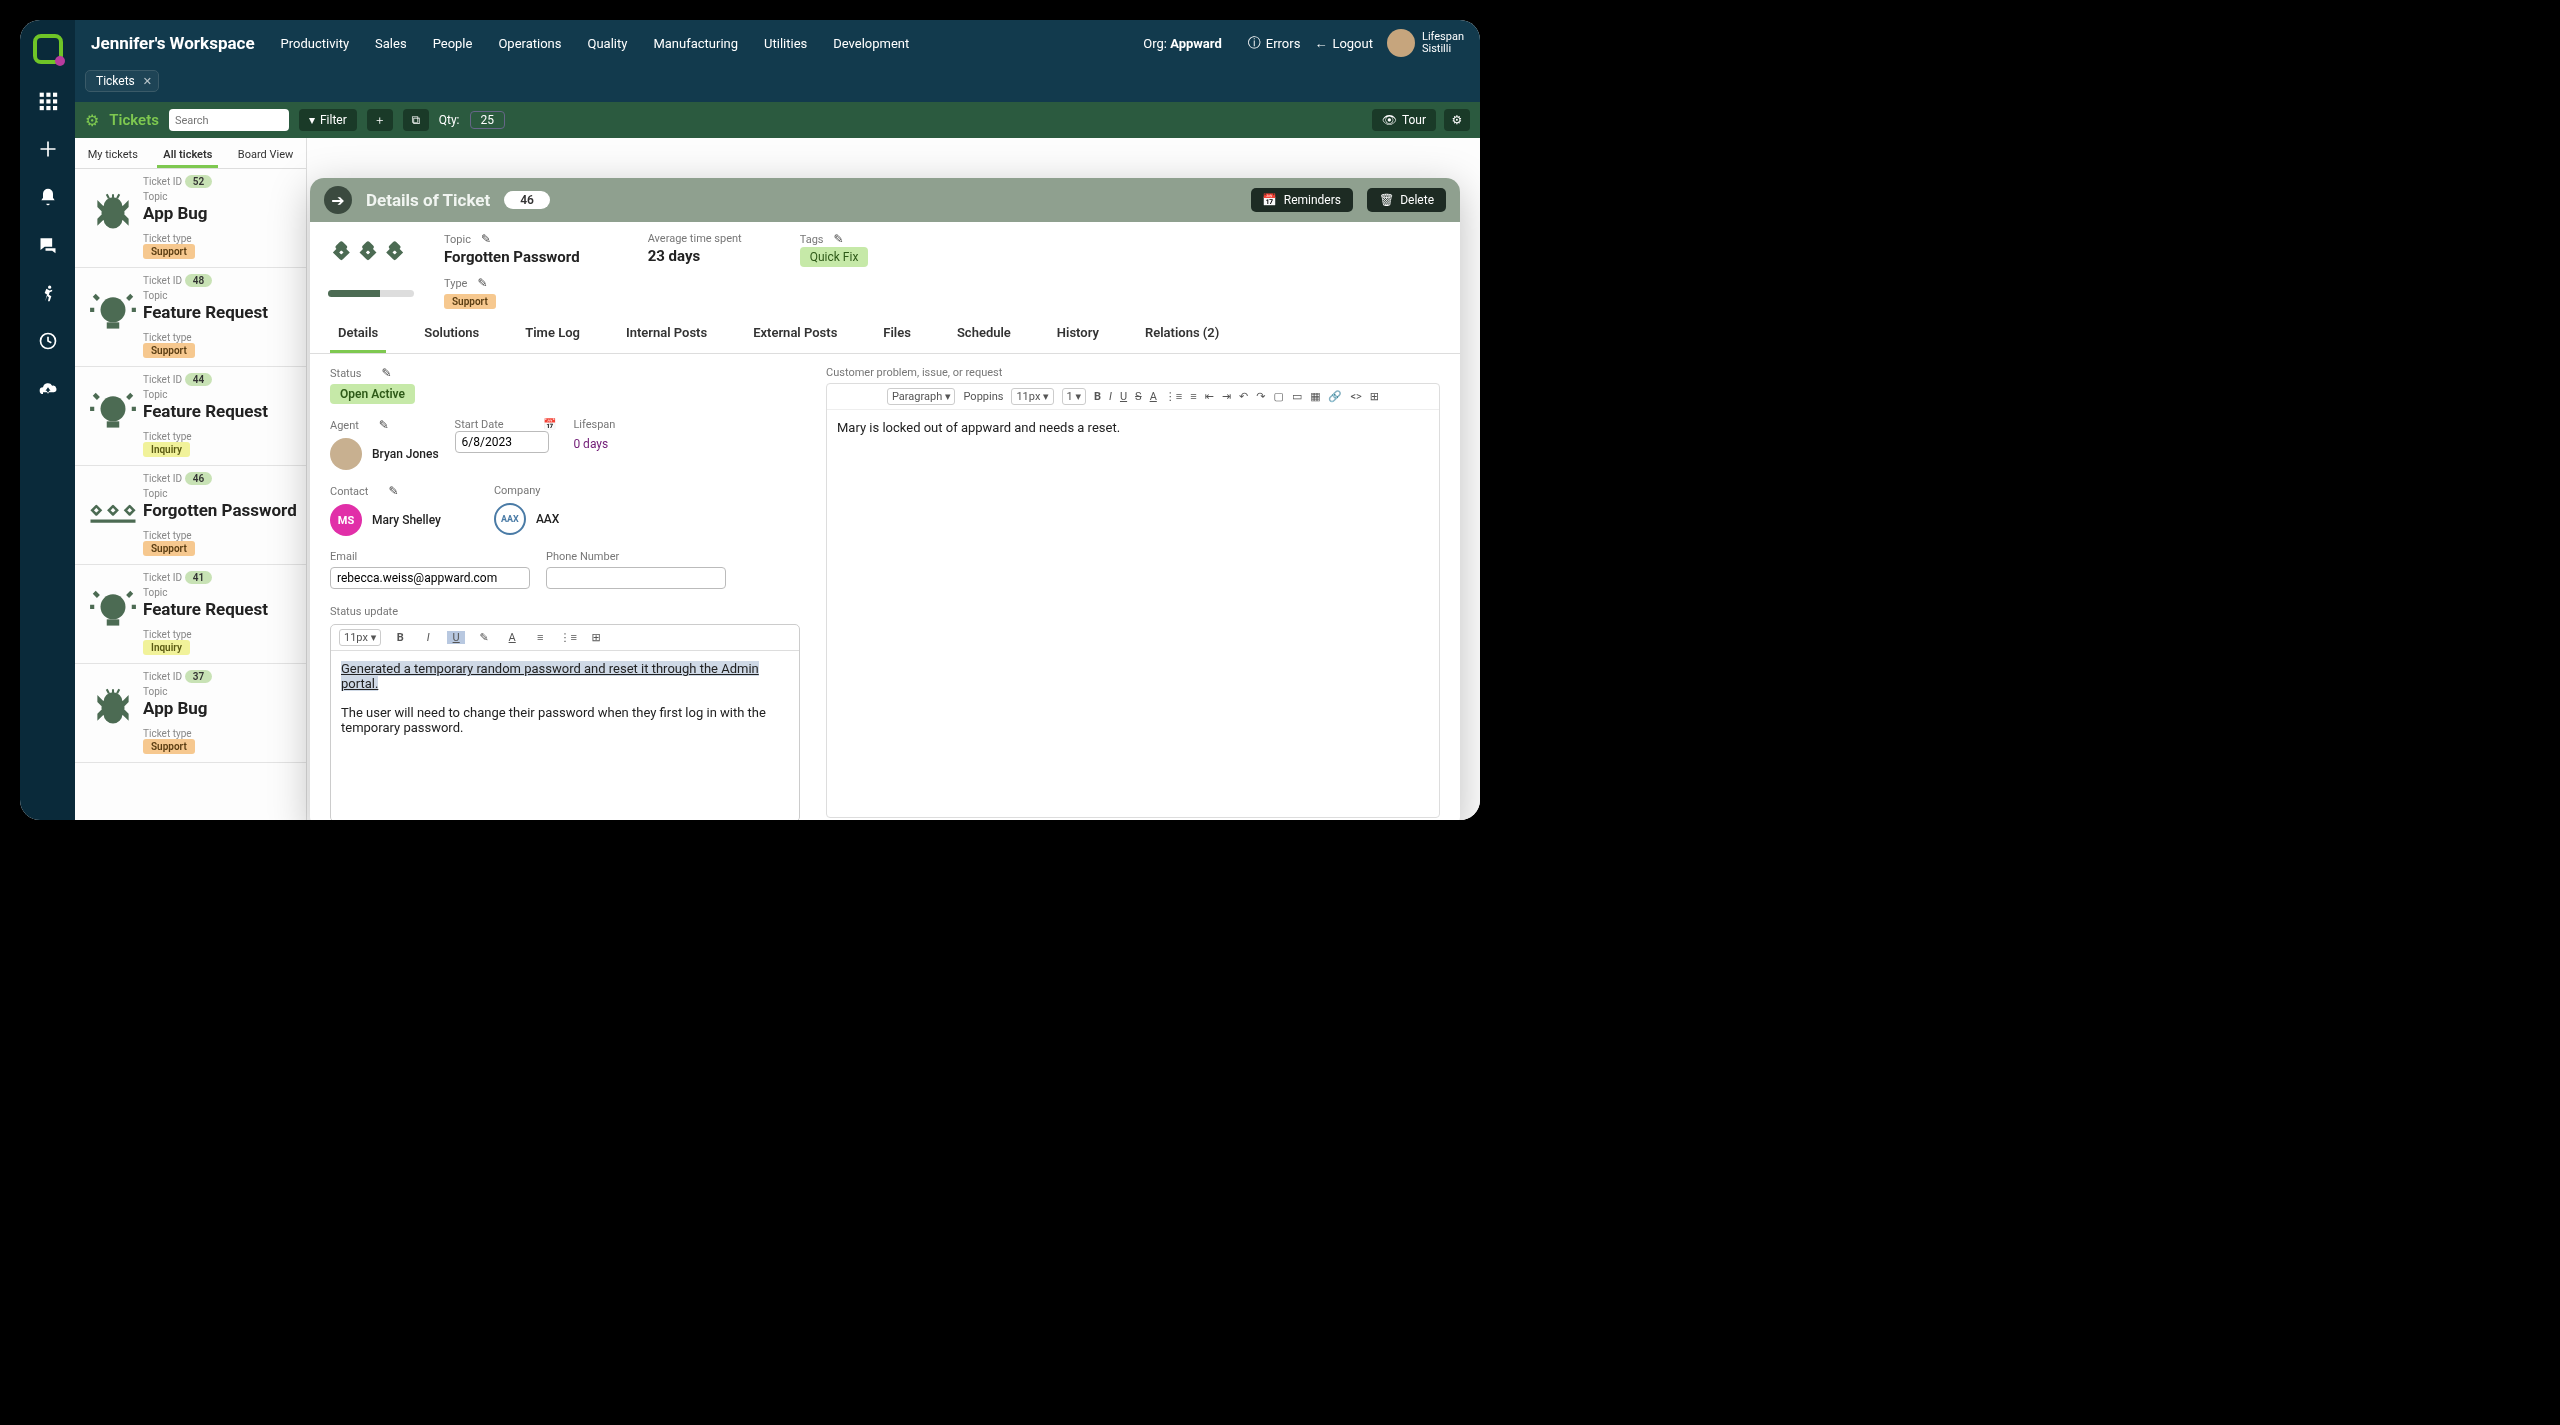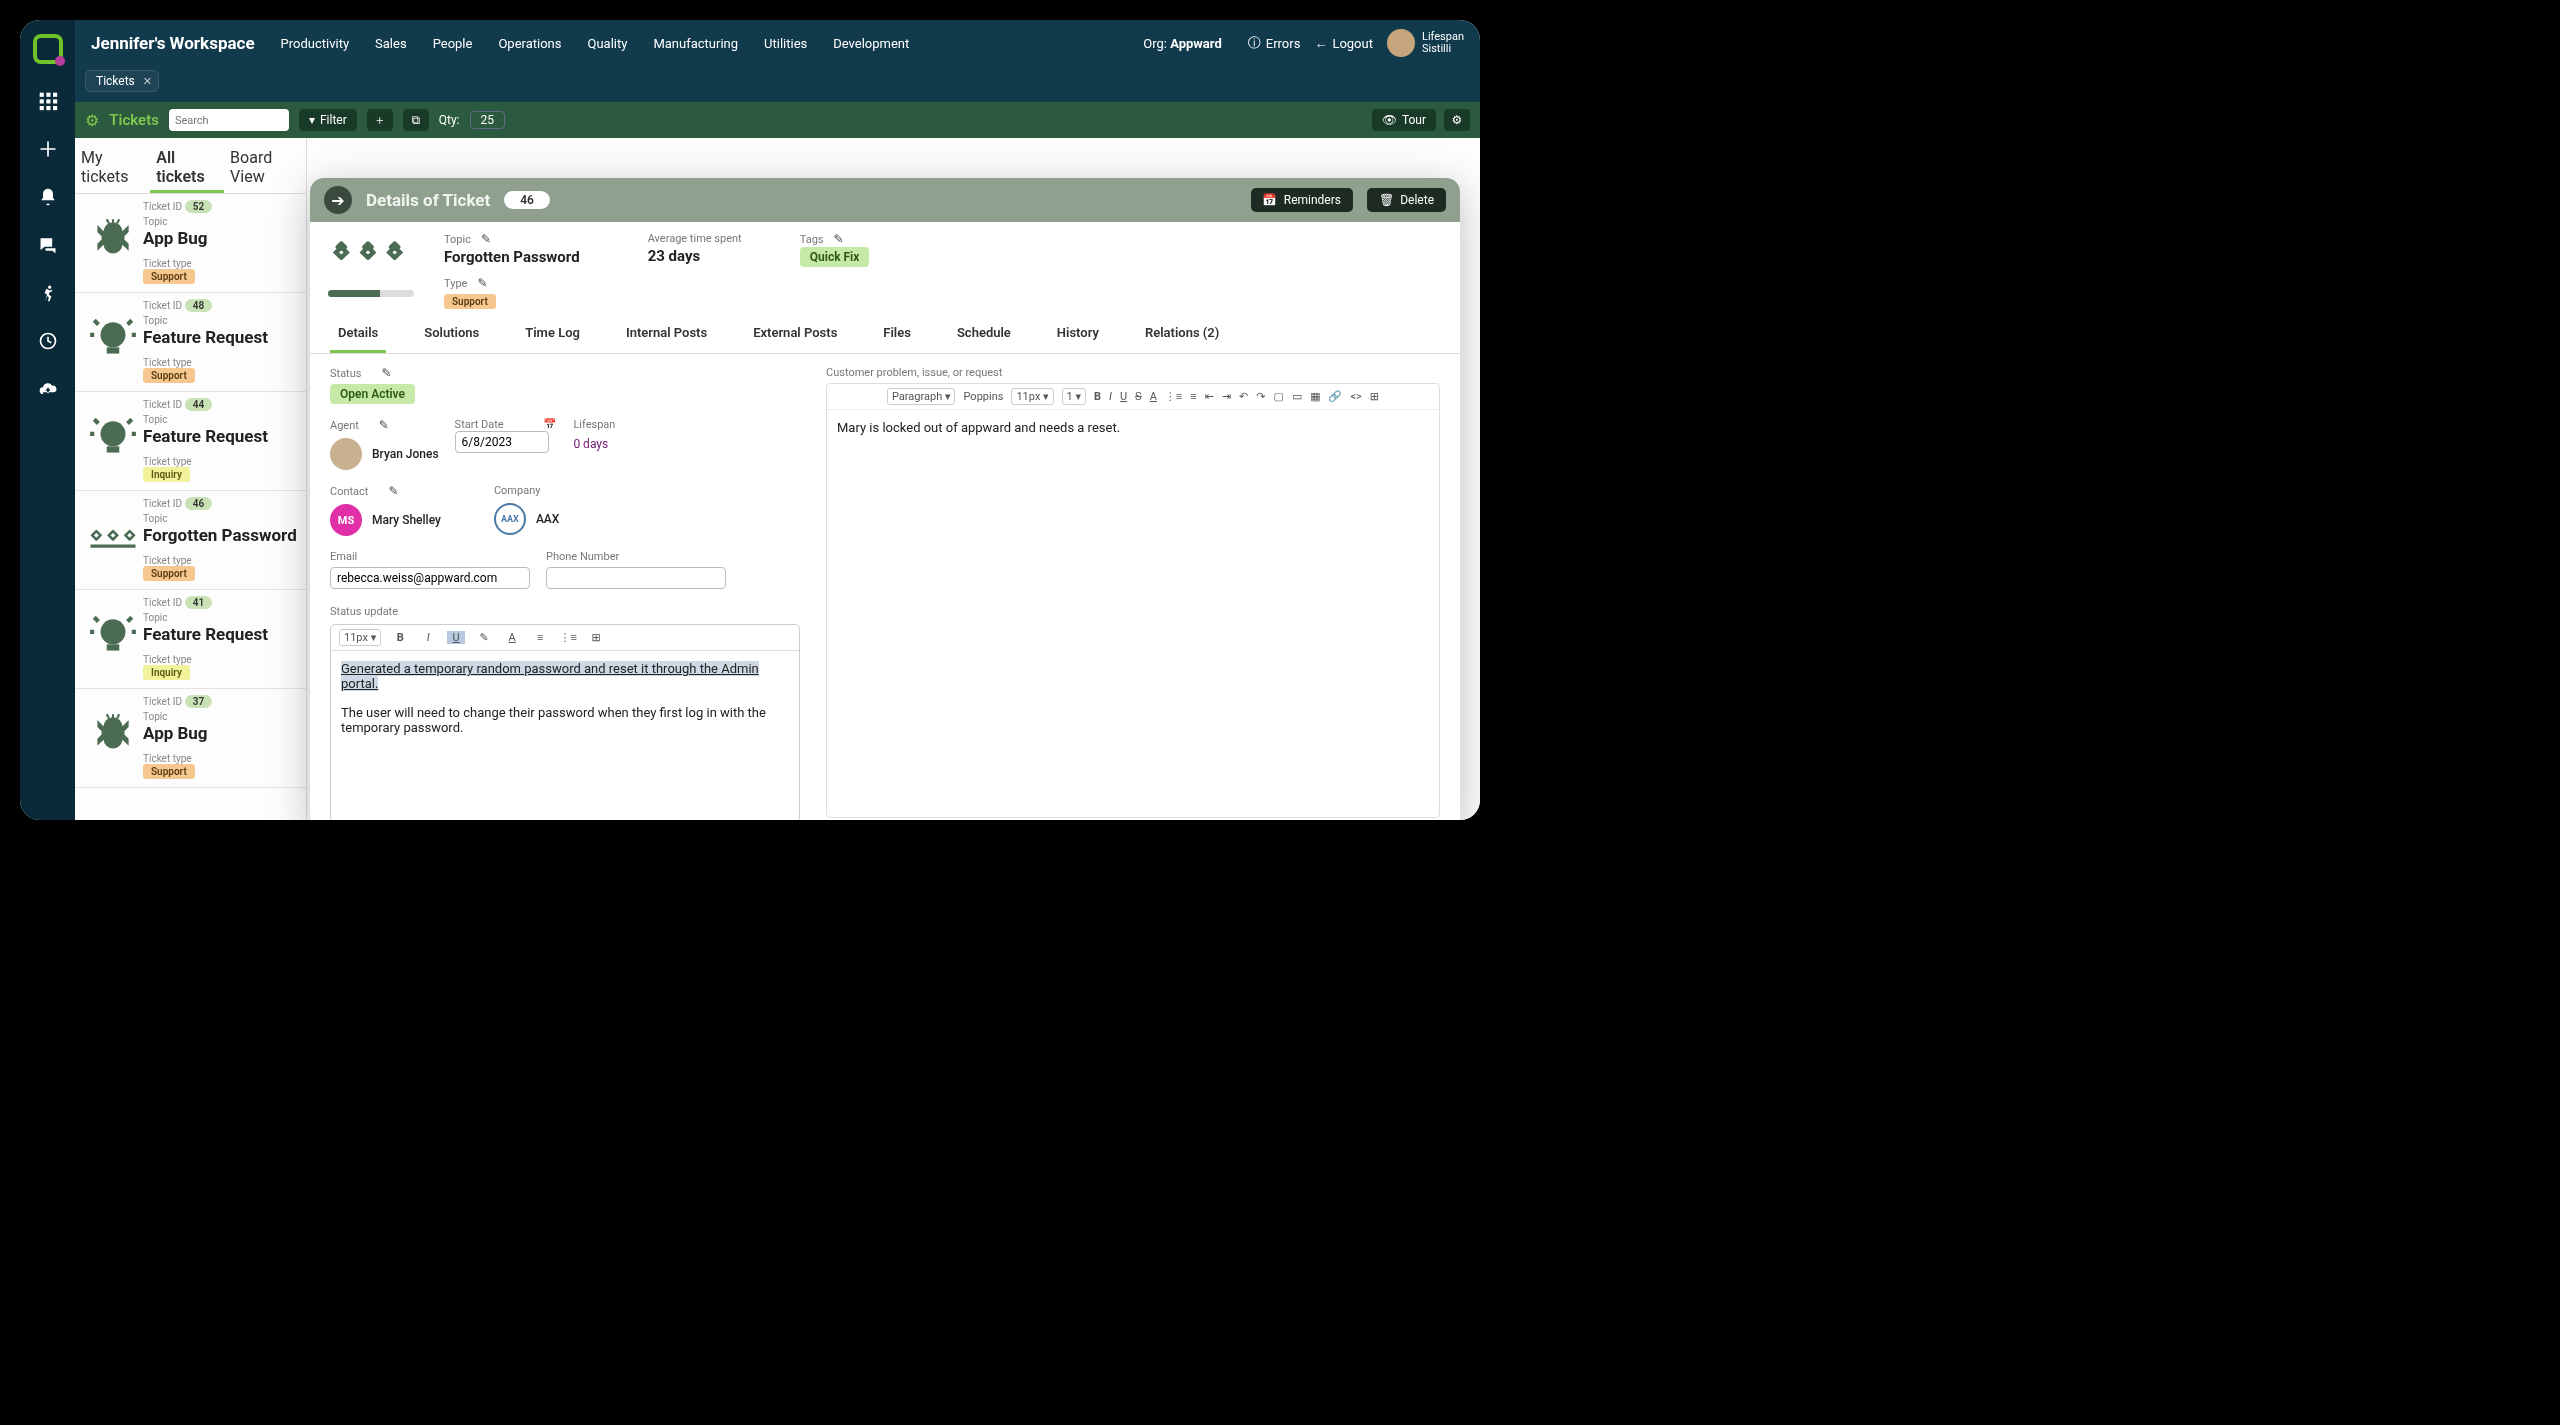--- a/index.html
+++ b/index.html
@@ -31,21 +31,21 @@
 .toolbar .gear { color:#7ec850; }
 .toolbar .title { color:#7ec850; font-weight:600; font-size:15px; }
 .search { background:#fff; border:none; border-radius:4px; height:22px; width:120px; font-size:11px; padding:2px 6px; color:#888; }
 .tbtn { background:#1a3a28; border-radius:4px; height:22px; padding:0 10px; font-size:12px; display:flex; align-items:center; gap:5px; cursor:pointer; }
 .tbtn.icon-only { width:26px; padding:0; justify-content:center; }
 .qty-label { font-size:12px; }
 .qty-box { border:1px solid #668; border-radius:4px; padding:1px 10px; font-size:12px; }
 .toolbar .right { position:absolute; right:10px; display:flex; gap:8px; }
 .content { flex:1; display:flex; background:#fdfdfd; overflow:hidden; }
 .listcol { width:232px; border-right:1px solid #ddd; display:flex; flex-direction:column; }
-.list-tabs { display:flex; justify-content:space-around; font-size:16px; padding:6px 0 0; border-bottom:1px solid #ddd; }
+.list-tabs { display:flex; justify-content:space-around; font-size:11px; padding:6px 0 0; border-bottom:1px solid #ddd; }
 .list-tab { padding:4px 6px; cursor:pointer; color:#333; }
 .list-tab.active { font-weight:600; border-bottom: 3px solid #7ec850; }
 .ticket-list { flex:1; overflow:auto; }
 .ticket-item { border-bottom:1px solid #e3e3e3; padding:6px 8px 8px; display:flex; font-size:11px; color:#555; cursor:pointer; }
 .ticon { width:60px; height:80px; display:flex; align-items:center; justify-content:center; flex-shrink:0; }
 .ticon svg { width:50px; height:50px; fill:#4c6b53; }
 .tinfo { flex:1; }
 .tinfo .lbl { color:#888; font-size:10px; }
 .tinfo .val { color:#222; font-weight:700; font-size:17px; margin-bottom:10px; }
 .id-pill { background:#c8e2b5; color:#333; border-radius:10px; padding:1px 8px; font-size:10px; font-weight:600; }
@@ -60,21 +60,21 @@
 .panel-head .spacer { flex:1; }
 .dark-btn { background:#1d2b23; color:#fff; border-radius:5px; padding:5px 12px; font-size:12px; display:flex; align-items:center; gap:6px; cursor:pointer; }
 .panel-subhead { display:flex; align-items:flex-start; padding:10px 18px 4px; gap:28px; }
 .subhead-icon { width:88px; }
 .subhead-icon svg { width:80px; height:48px; fill:#4c6b53; }
 .prog { height:7px; background:#ddd; border-radius:4px; margin-top:6px; position:relative; overflow:hidden; width:86px; }
 .prog::after { content:""; position:absolute; left:0; top:0; bottom:0; width:60%; background:#4c6b53; }
 .meta-col .lbl { font-size:11px; color:#777; }
 .meta-col .big { font-size:15px; font-weight:700; color:#222; margin-top:2px; }
 .meta-col .type-row { margin-top:10px; }
-.tag-chip { background:#c6e9a8; color:#2e5a18; border-radius:4px; padding:3px 10px; font-size:12px; font-weight:700; display:inline-block; }
+.tag-chip { background:#c6e9a8; color:#2e5a18; border-radius:4px; padding:3px 10px; font-size:12px; font-weight:400; display:inline-block; }
 .edit-ic { color:#444; margin-left:10px; font-size:12px; cursor:pointer; }
 .panel-tabs { display:flex; gap:30px; padding:6px 20px 0; border-bottom:1px solid #ddd; font-size:13px; }
 .ptab { padding:6px 8px 10px; cursor:pointer; color:#333; font-weight:600; }
 .ptab.active { border-bottom:3px solid #7ec850; }
 .panel-body { flex:1; display:flex; overflow:hidden; }
 .form-left { width:510px; padding:12px 20px; font-size:12px; color:#555; }
 .form-right { flex:1; padding:12px 20px 12px 6px; font-size:12px; color:#555; display:flex; flex-direction:column; }
 .flab { color:#777; font-size:11px; display:flex; align-items:center; gap:10px; }
 .status-pill { background:#c6e9a8; color:#2e5a18; border-radius:4px; padding:3px 10px; font-size:12px; font-weight:600; display:inline-block; margin-top:4px; }
 .row2 { display:flex; gap:16px; margin-top:14px; }

